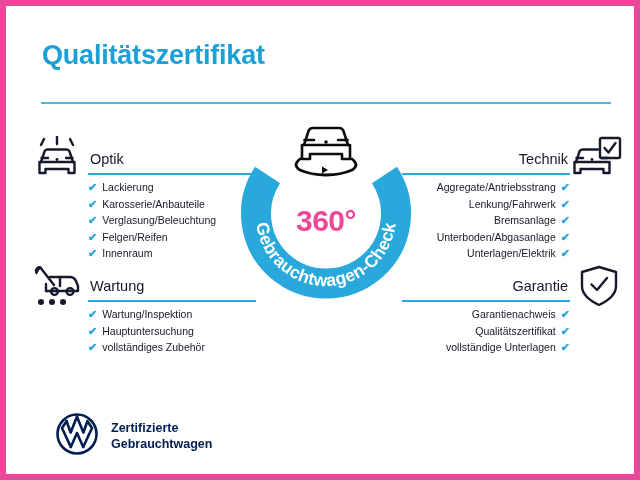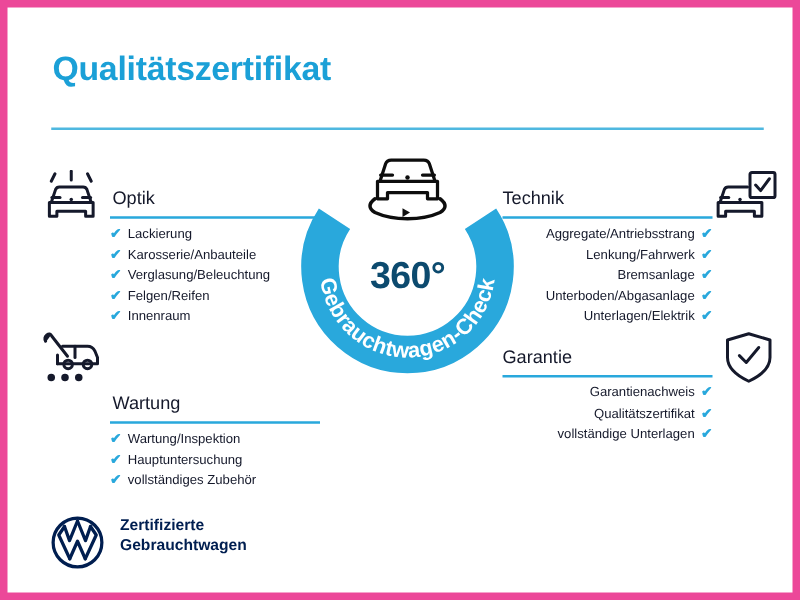--- a/index.html
+++ b/index.html
@@ -82,27 +82,27 @@
     font-weight: bold;
     line-height: 16.5px;
   }
 
   
   .left .sec-title { text-align: left; padding-left: 2px; }
   .left .sec-list li { justify-content: flex-start; }
   .left .check { margin-right: 5px; }
 
   
-  .right .sec-title { padding-right: 2px; }
+  .right .sec-title { text-align: right; padding-right: 2px; }
   .right .sec-list li { justify-content: flex-end; text-align: center; }
   .right .check { margin-left: 5px; }
 
   
   #sec-optik    { left: 82px;  top: 143px; width: 168px; }
-  #sec-wartung  { left: 82px;  top: 270px; width: 168px; margin-top: 37px; }
+  #sec-wartung  { left: 82px;  top: 270px; width: 168px; }
   #sec-technik  { left: 396px; top: 143px; width: 168px; }
   #sec-garantie { left: 396px; top: 270px; width: 168px; }
 
   
   .sec-icon {
     position: absolute;
     color: #15192b;
   }
   #icon-optik    { left: 26px;  top: 130px; }
   #icon-wartung  { left: 26px;  top: 258px; }
@@ -121,40 +121,40 @@
     position: absolute;
     left: 0;
     top: 0;
     width: 184px;
     height: 184px;
     display: flex;
     align-items: center;
     justify-content: center;
     font-size: 30px;
     font-weight: bold;
-    color: #0c4a6e;
+    color: #ec4899;
     letter-spacing: -0.5px;
     padding-top: 10px;
     box-sizing: border-box;
   }
   #badge-car {
     position: absolute;
     left: 50px;
     top: -6px;
     width: 84px;
     height: 62px;
   }
 
   
   #footer {
     position: absolute;
-    left: 34px;
+    left: 49px;
     top: 406px;
     display: flex;
-    align-items: flex-start;
+    align-items: center;
   }
   #footer .vw-mark { margin-right: 12px; }
   #footer .vw-text {
     font-size: 12.5px;
     font-weight: bold;
     color: #001e50;
     line-height: 16px;
     white-space: nowrap;
   }
 </style>

